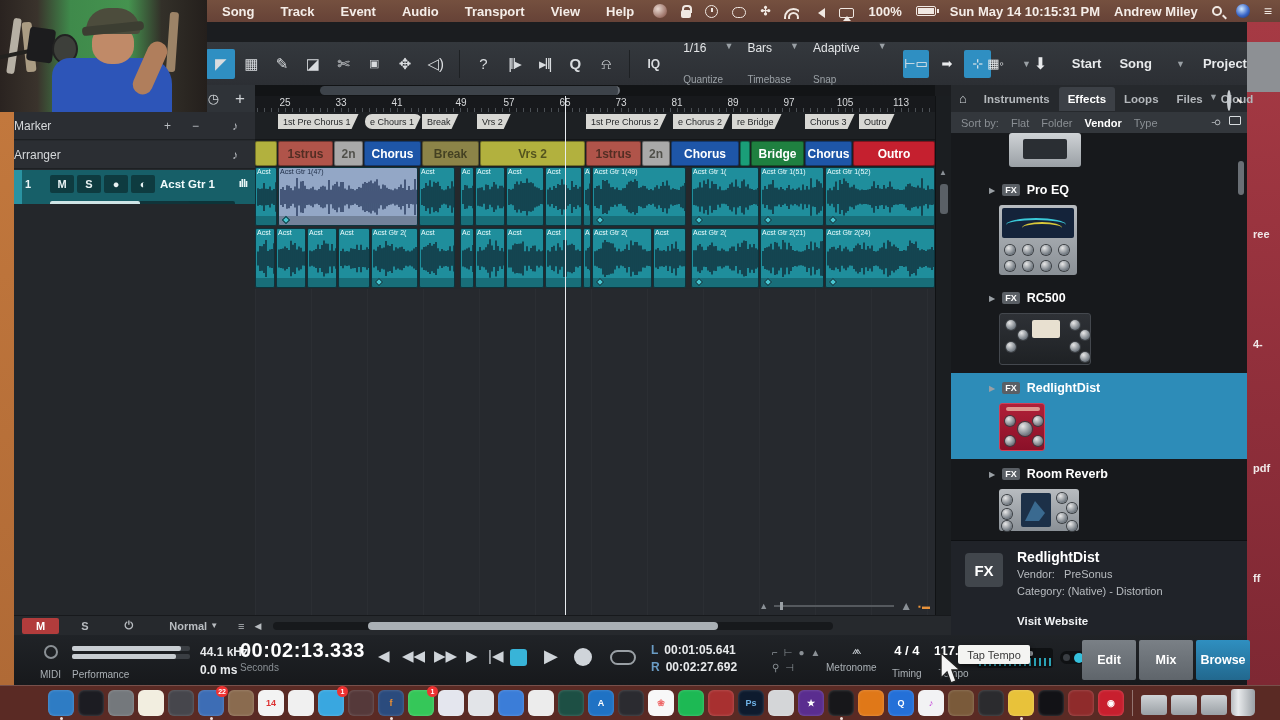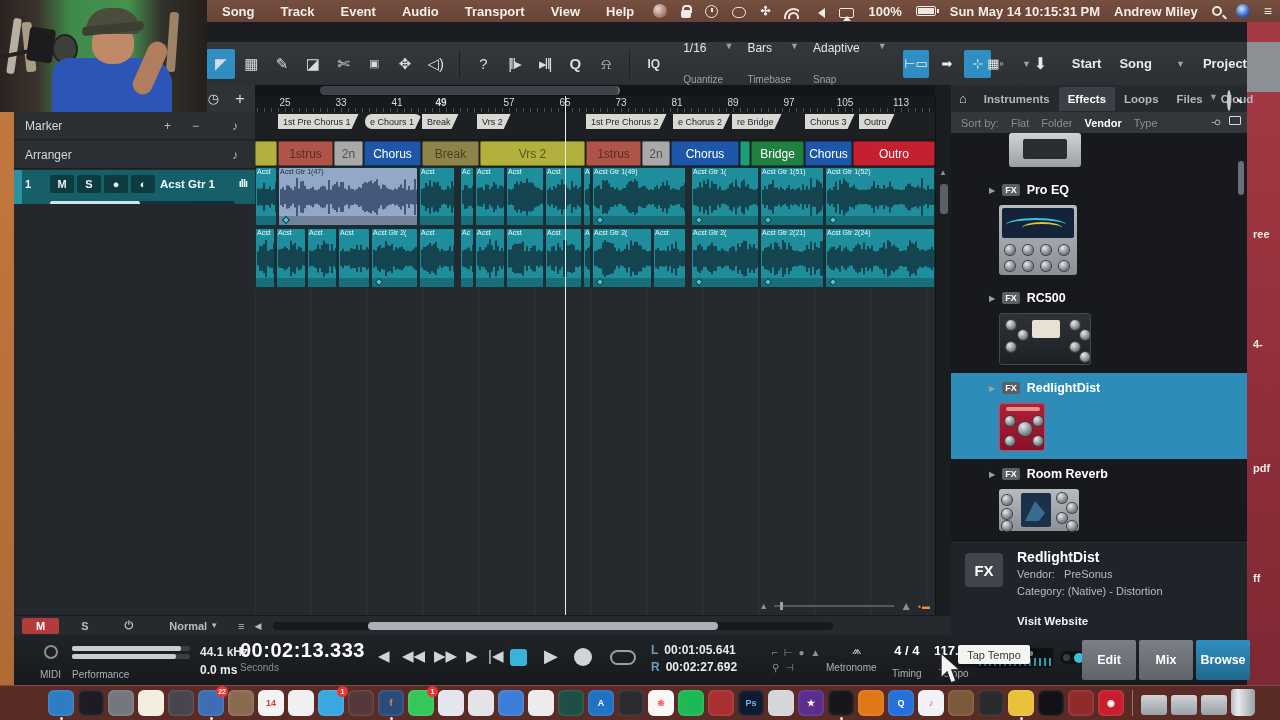--- a/index.html
+++ b/index.html
@@ -72,21 +72,21 @@
   .desk-left { left:0; top:22px; width:14px; height:663px; background:linear-gradient(#c57a3e,#b06a36); }
   .desk-right { left:1247px; top:22px; width:33px; height:663px; background:linear-gradient(#a63a44,#8e2e3a 60%,#7e2833); }
   .desk-right .frag { position:absolute; color:#f0e8e8; font-size:11px; font-weight:bold; }
   .desk-gray { left:1247px; top:42px; width:33px; height:50px; background:#8d9094; }
 
   
   .lpanel { left:14px; top:85px; width:241px; height:530px; background:#26292d; }
   .hdr-strip { position:absolute; left:0; top:0; width:241px; height:27px; background:#2f3338; color:#cfd3d6;
                display:flex; align-items:center; justify-content:flex-end; gap:16px; padding-right:10px; font-size:15px; }
   .lane-row { position:absolute; left:0; width:241px; height:28px; background:#2b2e33; border-bottom:1px solid #1d2023;
-              color:#d6d9db; font-size:12px; display:flex; align-items:center; padding-left:11px; }
+              color:#d6d9db; font-size:12px; display:flex; align-items:center; padding-left:0; }
   .lane-ico { position:absolute; font-size:12px; color:#b8bcc0; }
   .trackrow { position:absolute; left:0; width:241px; }
   .trackrow .strip { position:absolute; left:0; top:0; bottom:0; width:8px; }
   .t-num { position:absolute; left:11px; top:8px; font-size:11px; font-weight:bold; color:#eaf4f5; }
   .t-btn { position:absolute; top:5px; width:24px; height:18px; background:rgba(0,0,0,.38); border-radius:2px;
            color:#e8f2f3; font-size:11px; font-weight:bold; display:flex; align-items:center; justify-content:center; }
   .t-name { position:absolute; left:146px; top:8px; font-size:11.5px; font-weight:bold; color:#f2fbfc; }
   .t-wave-ico { position:absolute; right:8px; top:7px; font-size:11px; color:#eaf6f7; letter-spacing:-1px; font-weight:bold; }
   .t-slider { position:absolute; left:36px; top:31px; width:140px; height:5px; background:#10343a; border-radius:2px; }
   .t-slider .fill { position:absolute; left:0; top:0; bottom:0; width:64%; background:#cfe4e6; border-radius:2px; }
@@ -112,21 +112,21 @@
   .scrollband .handle { position:absolute; left:65px; top:1px; width:300px; height:9px; background:#3d434a; border-radius:5px; border-right:2px solid #6a7077; }
   .ruler { position:absolute; left:0; top:11px; width:680px; height:16px; background:#17191c;
            background-image:repeating-linear-gradient(90deg, #4a4f54 0 1px, transparent 1px 7px);
            background-size:100% 4px; background-position:2px 100%; background-repeat:no-repeat; }
   .ruler .num { position:absolute; top:1px; font-size:10px; color:#d8dadc; transform:translateX(-50%); }
   .markerlane { position:absolute; left:0; top:27px; width:680px; height:28px; background:#1d2023; border-bottom:1px solid #141618; }
   .mflag { position:absolute; top:2px; height:15px; background:#d8d8d4; color:#26282a; font-size:9px;
            display:flex; align-items:center; padding:0 8px 0 5px; white-space:nowrap; overflow:hidden;
            clip-path:polygon(0 0, 100% 0, calc(100% - 7px) 100%, 0 100%); }
   .arrangerlane { position:absolute; left:0; top:55px; width:680px; height:27px; background:#1d2023; }
-  .ablock { position:absolute; top:1px; height:25px; border-radius:2px; font-size:12px; font-weight:normal;
+  .ablock { position:absolute; top:1px; height:25px; border-radius:2px; font-size:12px; font-weight:bold;
             display:flex; align-items:center; justify-content:center; overflow:hidden; white-space:nowrap;
             border:1px solid rgba(0,0,0,.35); color:#fff; }
   .ablock.darktext { color:rgba(20,20,10,.6); }
   .cliprow { position:absolute; left:0; width:680px; background:#25282c; }
   .clip { position:absolute; top:0; bottom:1px; background:#1f8e9c; border:1px solid #0d333c; border-radius:2px; overflow:hidden; }
   .clip .lbl { position:absolute; left:1px; top:0; font-size:7px; color:#eafcfd; white-space:nowrap; z-index:2; }
   .clip.sel { background:#93a7c6; }
   .clip.sel .lbl { color:#1c2b44; }
   .clip svg { position:absolute; left:0; top:9px; }
   .clip .foot { position:absolute; left:0; right:0; bottom:0; height:9px; background:rgba(0,0,0,.22); }
@@ -397,21 +397,21 @@
   </div>
 
   <div class="abs timeline">
     <div class="scrollband">
         <div class="handle"></div>
       </div>
     <div class="ruler" id="ruler">
         <div class="num" style="left: 30px;">25</div>
         <div class="num" style="left: 86px;">33</div>
         <div class="num" style="left: 142px;">41</div>
-        <div class="num" style="left: 186px; font-weight: bold;">49</div>
+        <div class="num" style="left: 206px;">49</div>
         <div class="num" style="left: 254px;">57</div>
         <div class="num" style="left: 310px;">65</div>
         <div class="num" style="left: 366px;">73</div>
         <div class="num" style="left: 422px;">81</div>
         <div class="num" style="left: 478px;">89</div>
         <div class="num" style="left: 534px;">97</div>
         <div class="num" style="left: 590px;">105</div>
         <div class="num" style="left: 646px;">113</div>
       </div>
     <div class="markerlane" id="markerlane">

